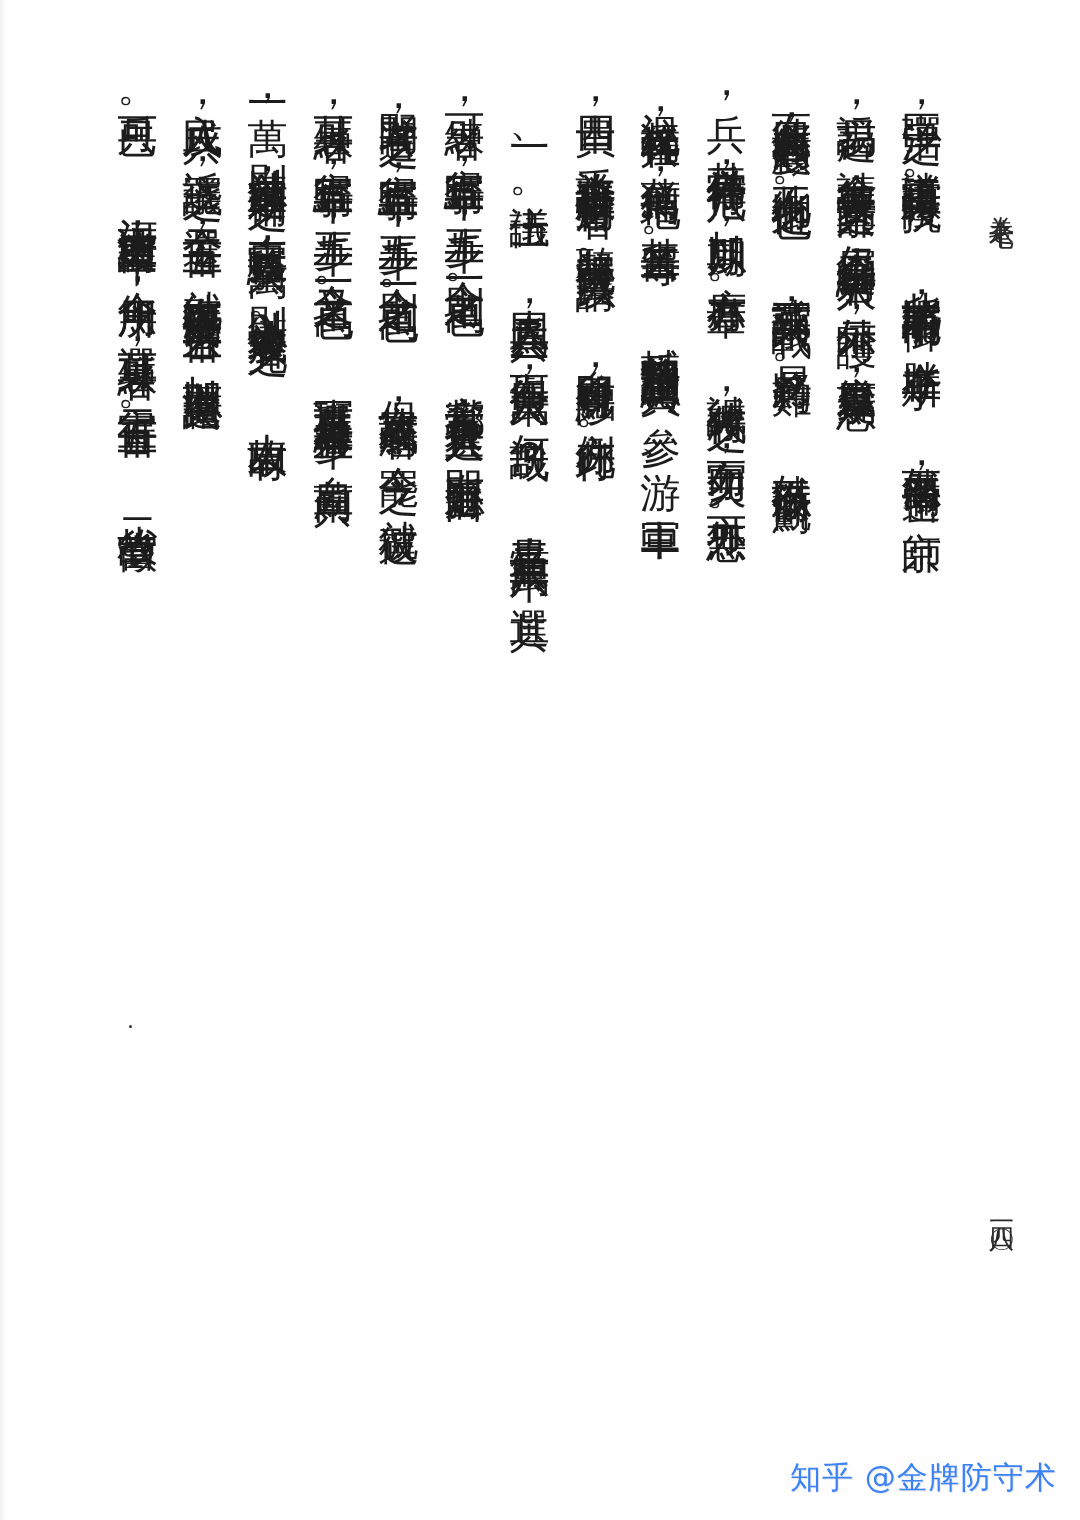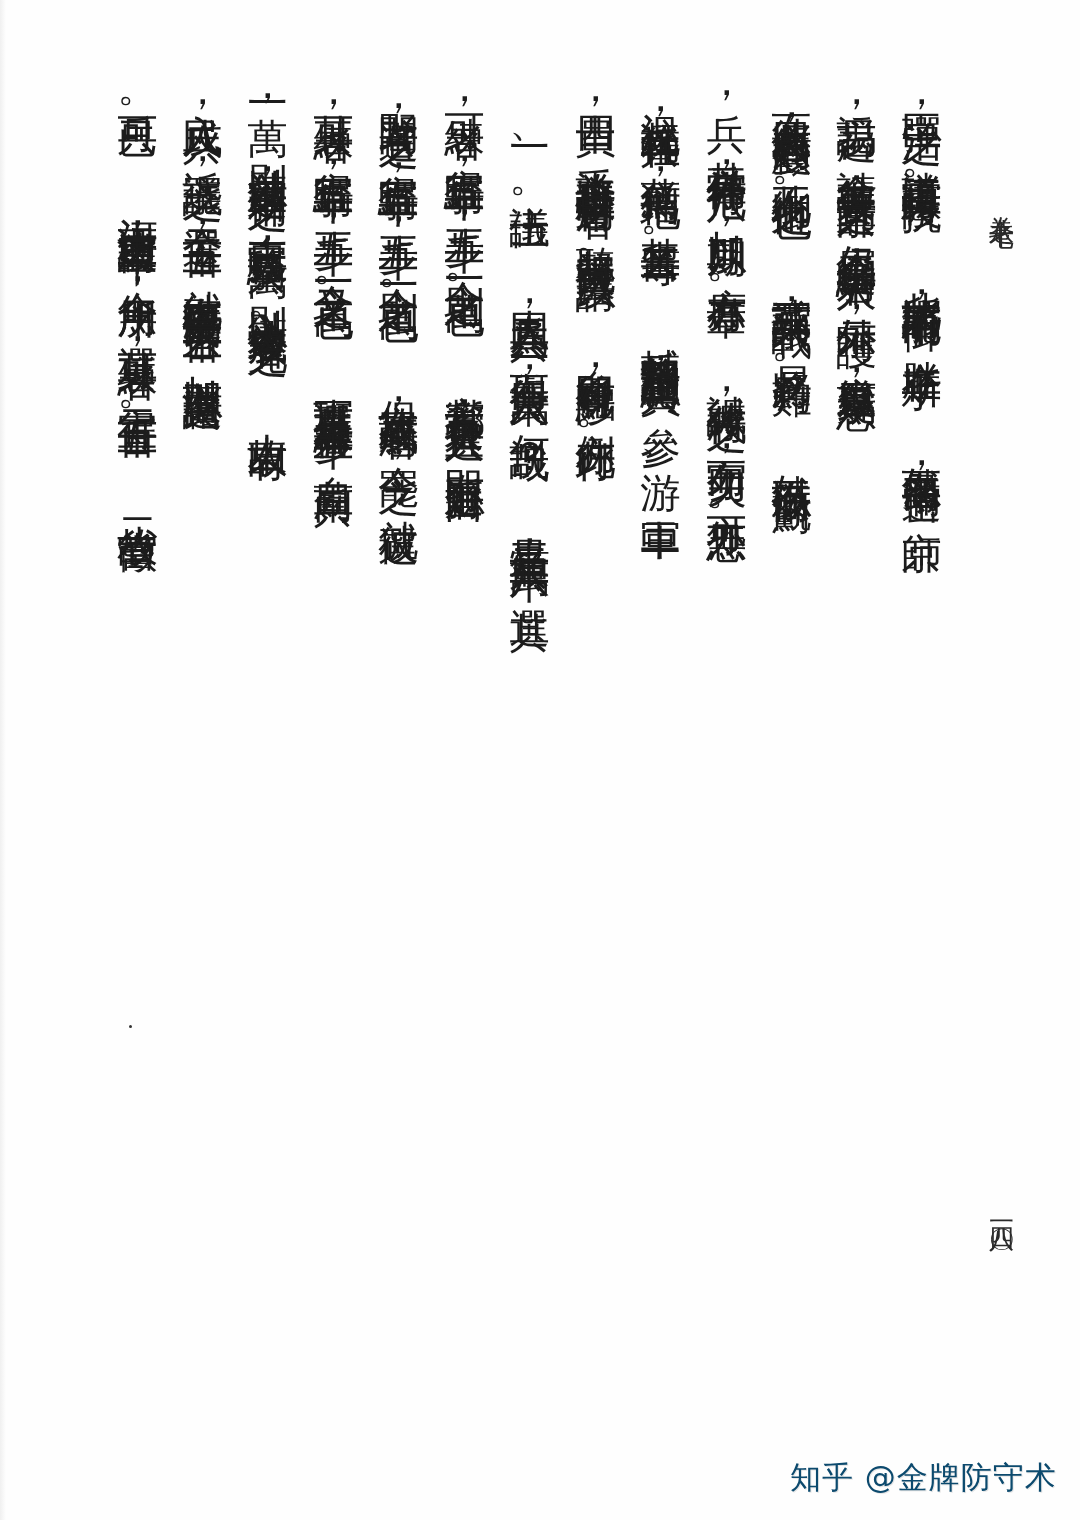--- a/index.html
+++ b/index.html
@@ -55,21 +55,21 @@
       line-height: 30px;
       letter-spacing: 0px;
       color: #2a2a2a;
     }
     .watermark {
       position: absolute;
       left: 790px;
       top: 1457px;
       font-family: "DejaVu Sans", "Liberation Sans", sans-serif;
       font-size: 31px;
-      color: #0c4a6e;
+      color: #3b82f6;
       letter-spacing: 1px;
       text-shadow: 1px 1px 0 #e6e6e6;
       white-space: nowrap;
     }
     .speck {
       position: absolute;
       left: 129px;
       top: 1025px;
       width: 3px;
       height: 3px;

